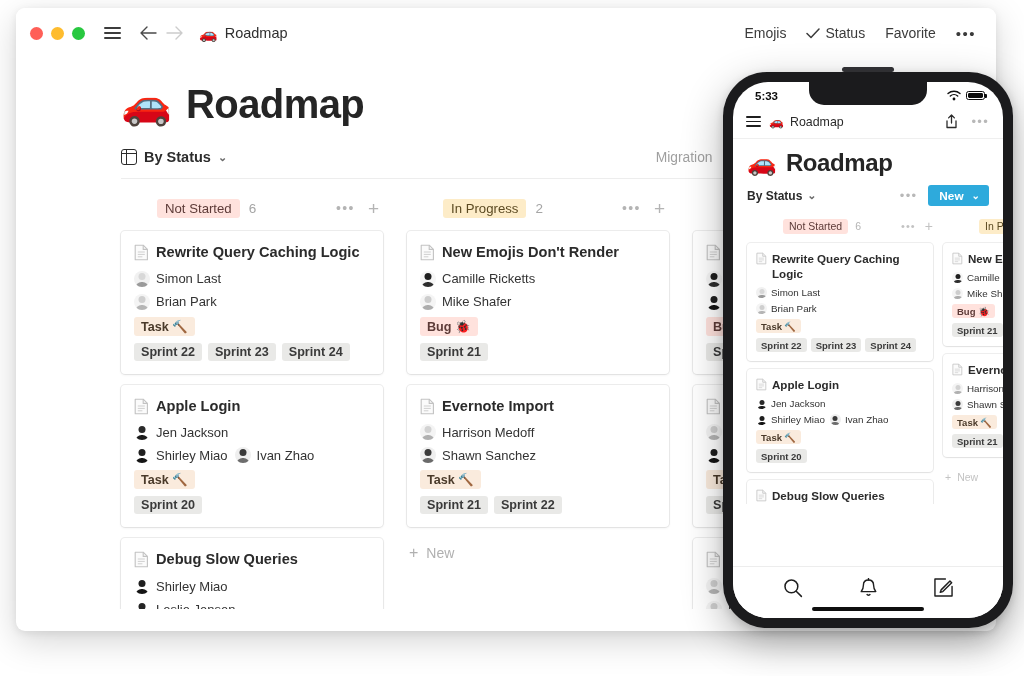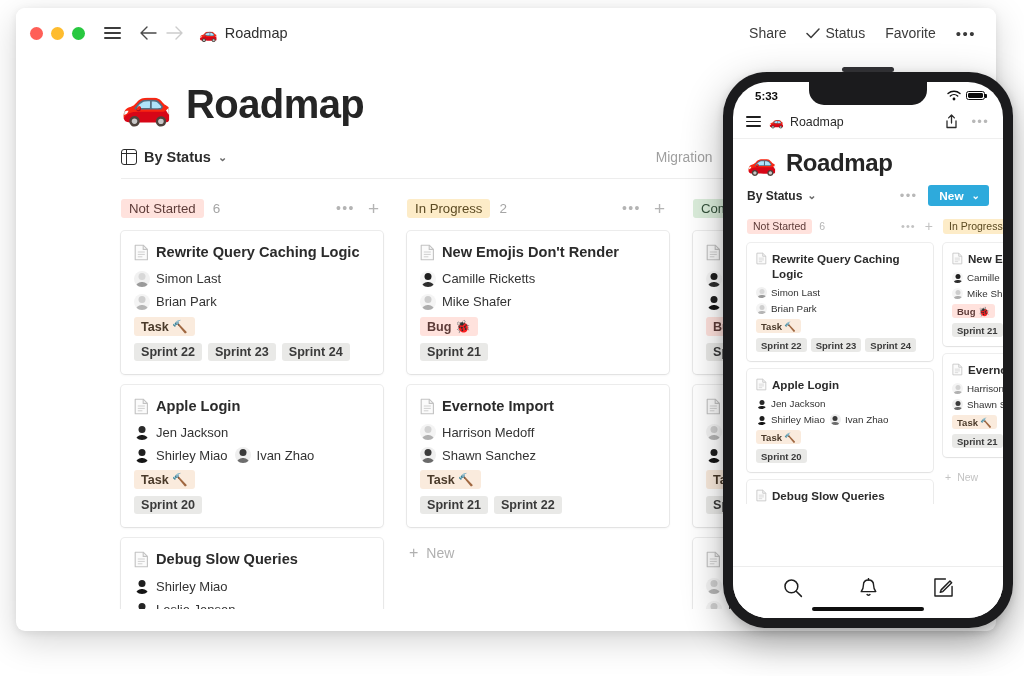--- a/index.html
+++ b/index.html
@@ -116,20 +116,21 @@
   .col { width: 262px; flex: 0 0 262px; }
 
   .col-head {
     display: flex; align-items: center; gap: 9px;
     height: 30px;
     padding: 0 4px 0 0;
   }
   .badge {
     font-size: 13.2px; padding: 2px 8px; border-radius: 3px; font-weight: 400;
     white-space: nowrap;
+    margin-left: 36px;
   }
   .badge.notstarted { background: #ffe2dd; color: #5d3b38; }
   .badge.inprogress { background: #fdecc8; color: #5b4a22; }
   .badge.completed  { background: #dbeddb; color: #33503a; }
   .col-count { font-size: 13.5px; color: #a5a5a5; }
   .col-ctrls { margin-left: auto; display: flex; align-items: center; gap: 13px; color: #b4b4b4; }
   .col-ctrls .d { letter-spacing: 1.4px; font-size: 14px; }
   .col-ctrls .plus { font-size: 19px; line-height: 1; font-weight: 300; }
 
   .col-body { padding-top: 8px; }
@@ -353,21 +354,21 @@
           <path d="M10 1 L16 7 L10 13 M16 7 L1 7" fill="none" stroke="#cccccc" stroke-width="1.4" stroke-linecap="round" stroke-linejoin="round"></path>
         </svg>
     </div>
 
     <div class="breadcrumb">
       <span class="emoji">🚗</span>
       <span>Roadmap</span>
     </div>
 
     <div class="titlebar-right">
-      <span class="item">Share</span>
+      <span class="item">Emojis</span>
       <span class="item">
         <svg width="14" height="11" viewBox="0 0 14 11">
             <path d="M1 5.5 L5 9.5 L13 1" fill="none" stroke="#3b3b3b" stroke-width="1.5" stroke-linecap="round" stroke-linejoin="round"></path>
           </svg>
         <span>Status</span>
       </span>
       <span class="item">Favorite</span>
       <span class="dots-h">•••</span>
     </div>
   </div>

